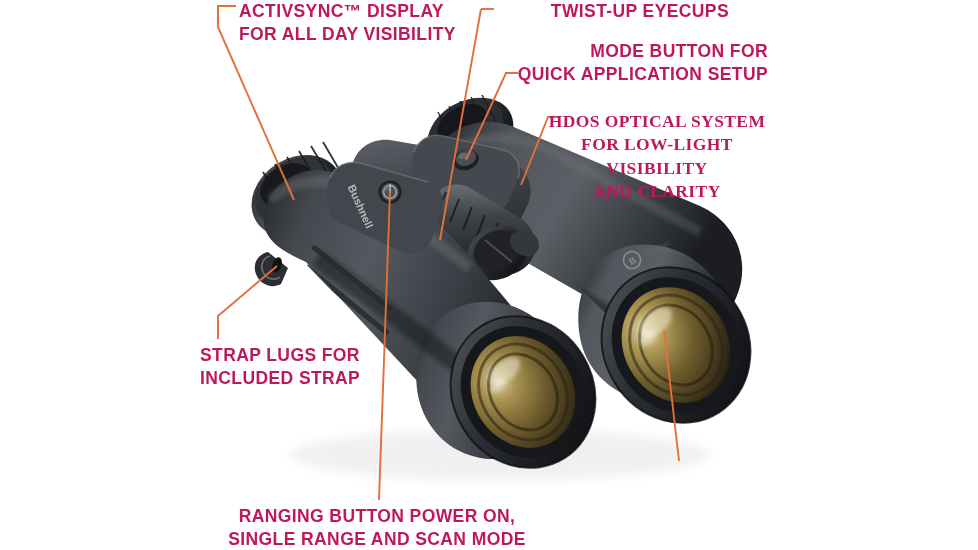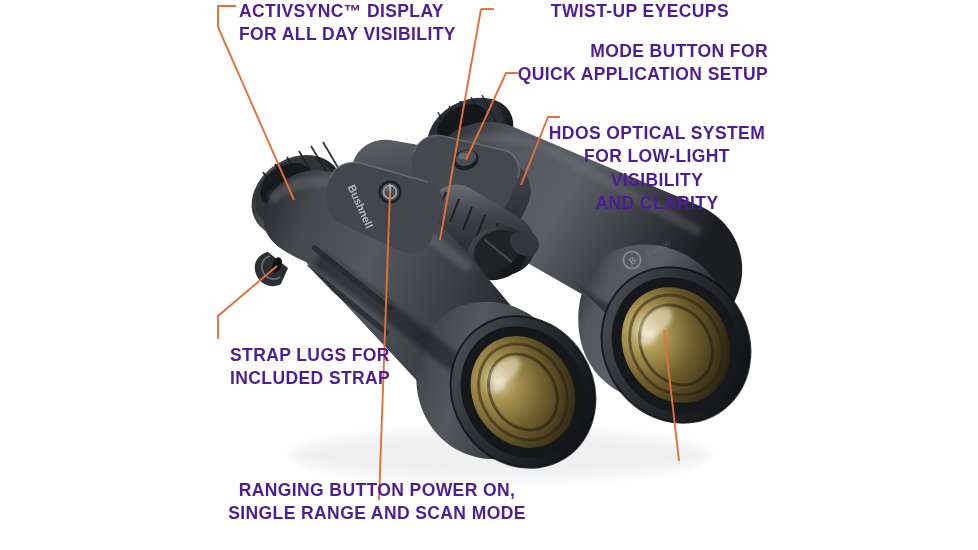--- a/index.html
+++ b/index.html
@@ -10,21 +10,21 @@
   #stage {
     position: relative;
     width: 978px;
     height: 550px;
     background: #ffffff;
     overflow: hidden;
     font-family: "Liberation Sans", sans-serif;
   }
   .callout {
     position: absolute;
-    color: #4c1d95;
+    color: #be185d;
     font-weight: bold;
     font-size: 17.5px;
     line-height: 1.33;
     letter-spacing: 0.4px;
     white-space: pre-line;
     text-transform: uppercase;
   }
   .ta-left   { text-align: left; }
   .ta-right  { text-align: right; }
   .ta-center { text-align: center; }
@@ -299,24 +299,24 @@
   </svg>
 
   <div class="callout ta-left" style="left:239px; top:0px;   width:262px;">ACTIVSYNC™ DISPLAY
 FOR  ALL DAY VISIBILITY</div>
 
   <div class="callout ta-left" style="left:497px; top:0px;   width:232px;text-align:right;">TWIST-UP EYECUPS</div>
 
   <div class="callout ta-right" style="left:500px; top:40px;  width:268px;">MODE BUTTON FOR
 QUICK APPLICATION SETUP</div>
 
-  <div class="callout ta-center" style="left:537px; top:122px; width:240px;">HDOS OPTICAL SYSTEM
+  <div class="callout ta-center" style="left:537px; top:110px; width:240px;font-family:Liberation Serif, serif;">HDOS OPTICAL SYSTEM
 FOR LOW-LIGHT VISIBILITY
 AND CLARITY</div>
 
-  <div class="callout ta-left" style="left:200px; top:344px; width:222px;margin-left:30px;">STRAP LUGS FOR
+  <div class="callout ta-left" style="left:200px; top:344px; width:222px;">STRAP LUGS FOR
 INCLUDED STRAP</div>
 
 
-  <div class="callout ta-center" style="left:226px; top:479px; width:302px;">RANGING BUTTON POWER ON,
+  <div class="callout ta-center" style="left:226px; top:505px; width:302px;">RANGING BUTTON POWER ON,
 SINGLE RANGE AND SCAN MODE</div>
 
 </div>
 
 </body></html>

